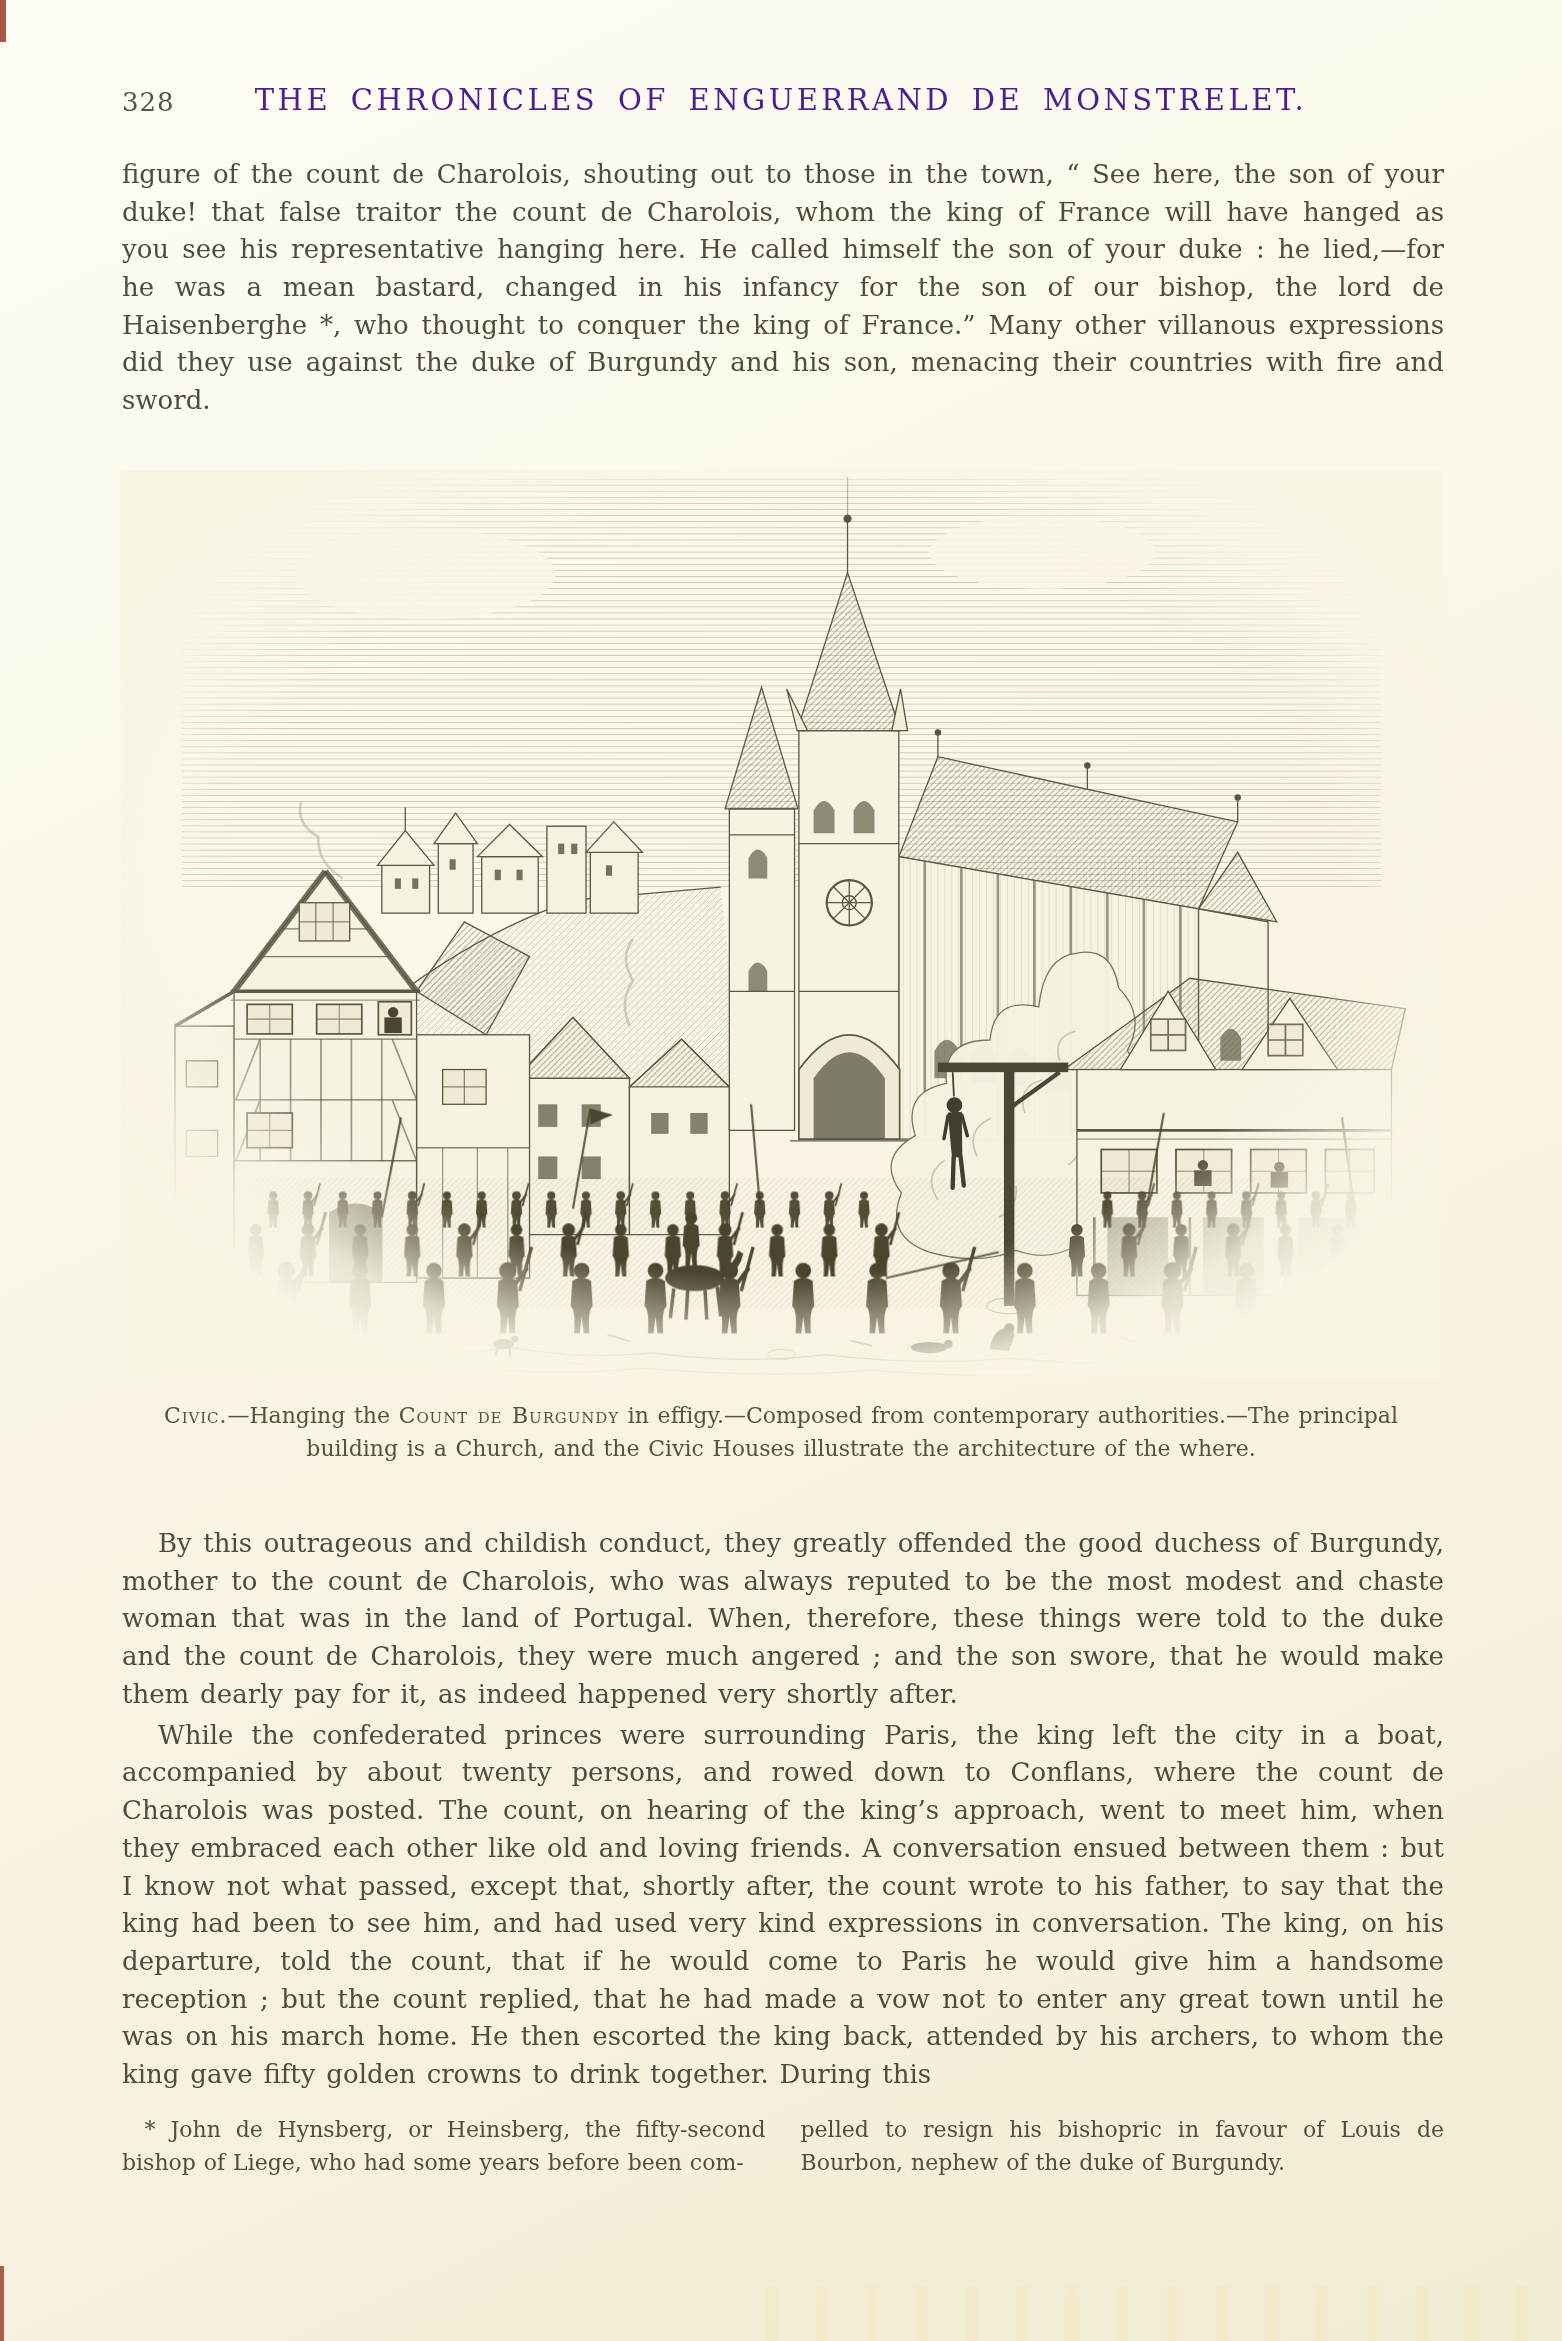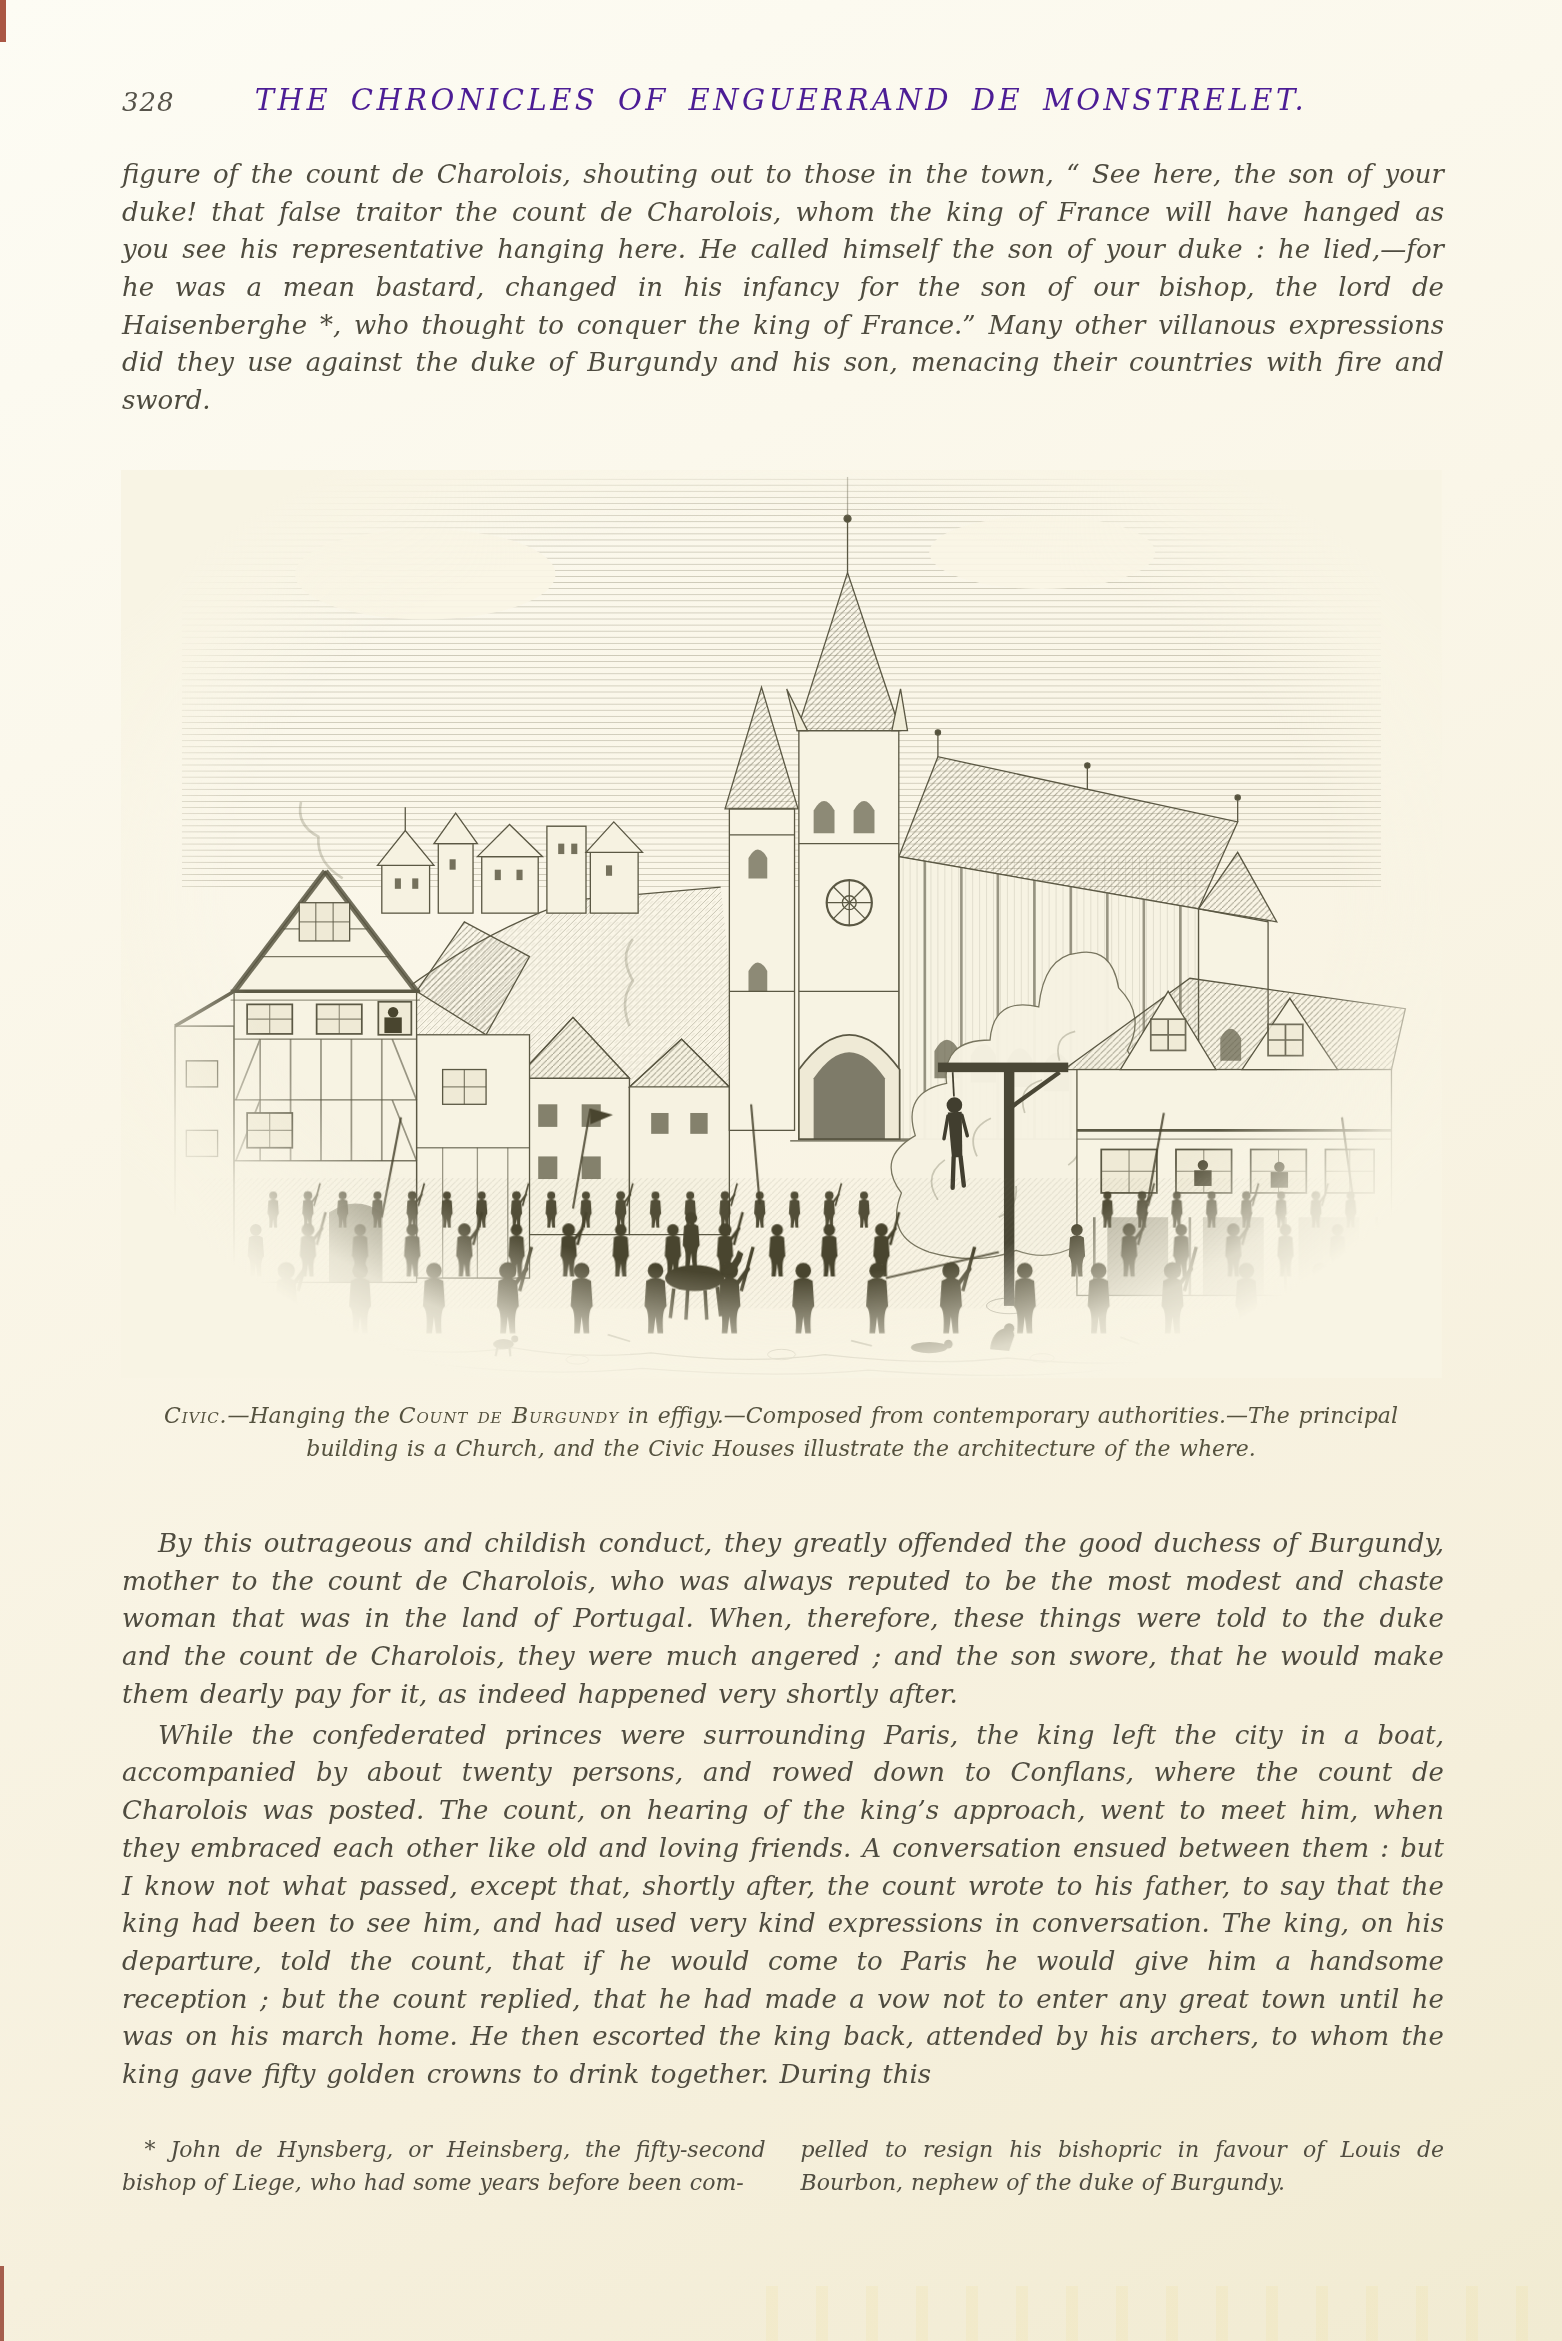--- a/index.html
+++ b/index.html
@@ -2,21 +2,21 @@
 <html style="font-size:14px"><head>
 <meta charset="utf-8">
 <style>
   html,body{margin:0;padding:0;}
   body{
     width:1562px;height:2342px;overflow:hidden;position:relative;
     background:linear-gradient(155deg,#fdfcf4 0%,#faf6e8 38%,#f6f0dd 75%,#f1ebd2 100%);
     font-family:"DejaVu Serif","Liberation Serif",serif;
     color:#4d4a3e;
   }
-  .page{position:relative;width:1562px;height:2342px;font-style:italic;}
+  .page{position:relative;width:1562px;height:2342px;}
   .header{position:relative;height:52px;padding-top:83px;}
   .pageno{position:absolute;left:122px;top:87px;font-size:26px;color:#56534a;letter-spacing:0.9px;}
   .title{margin:0;text-align:center;font-size:29px;font-weight:normal;color:#4c1d95;
          letter-spacing:3.5px;word-spacing:7px;}
   .textcol{margin:0 118px 0 122px;}
   .body-text{
     font-size:26px;line-height:1.45;text-align:justify;word-spacing:2.6px;
     margin:0;color:#4e4b3f;
   }
   .p1{margin-top:21px;}
@@ -24,21 +24,21 @@
   .p2{margin-top:60px;}
   .p3{margin-top:3.5px;}
   .illustration{width:1321px;height:908px;margin:50px auto 0 auto;}
   .illustration svg{display:block;width:100%;height:100%;}
   .caption{
     width:1260px;margin:21px auto 0 auto;text-align:center;
     font-size:22px;line-height:1.5;color:#55523f;word-spacing:1.7px;
   }
   .sc{font-variant:small-caps;letter-spacing:0.9px;}
   .footnote{
-    display:flex;gap:35px;margin:39px 118px 0 122px;
+    display:flex;gap:35px;margin:19px 118px 0 122px;
     font-size:22px;line-height:1.5;color:#504d41;
   }
   .footnote p{margin:0;flex:1 1 0;text-align:justify;word-spacing:0.9px;}
   .fn-left{text-indent:22.6px;}
   .artifact-tl{position:absolute;left:0;top:0;width:6px;height:42px;background:#9b3a24;opacity:.85;}
   .artifact-bl{position:absolute;left:0;top:2266px;width:4.3px;height:76px;background:#8a2d1c;opacity:.75;}
   .streaks{position:absolute;right:0;bottom:0;width:834px;height:56px;opacity:.5;
     background:repeating-linear-gradient(90deg,rgba(235,216,130,0) 0 38px,rgba(235,216,130,.28) 38px 50px);}
 </style>
 </head>

